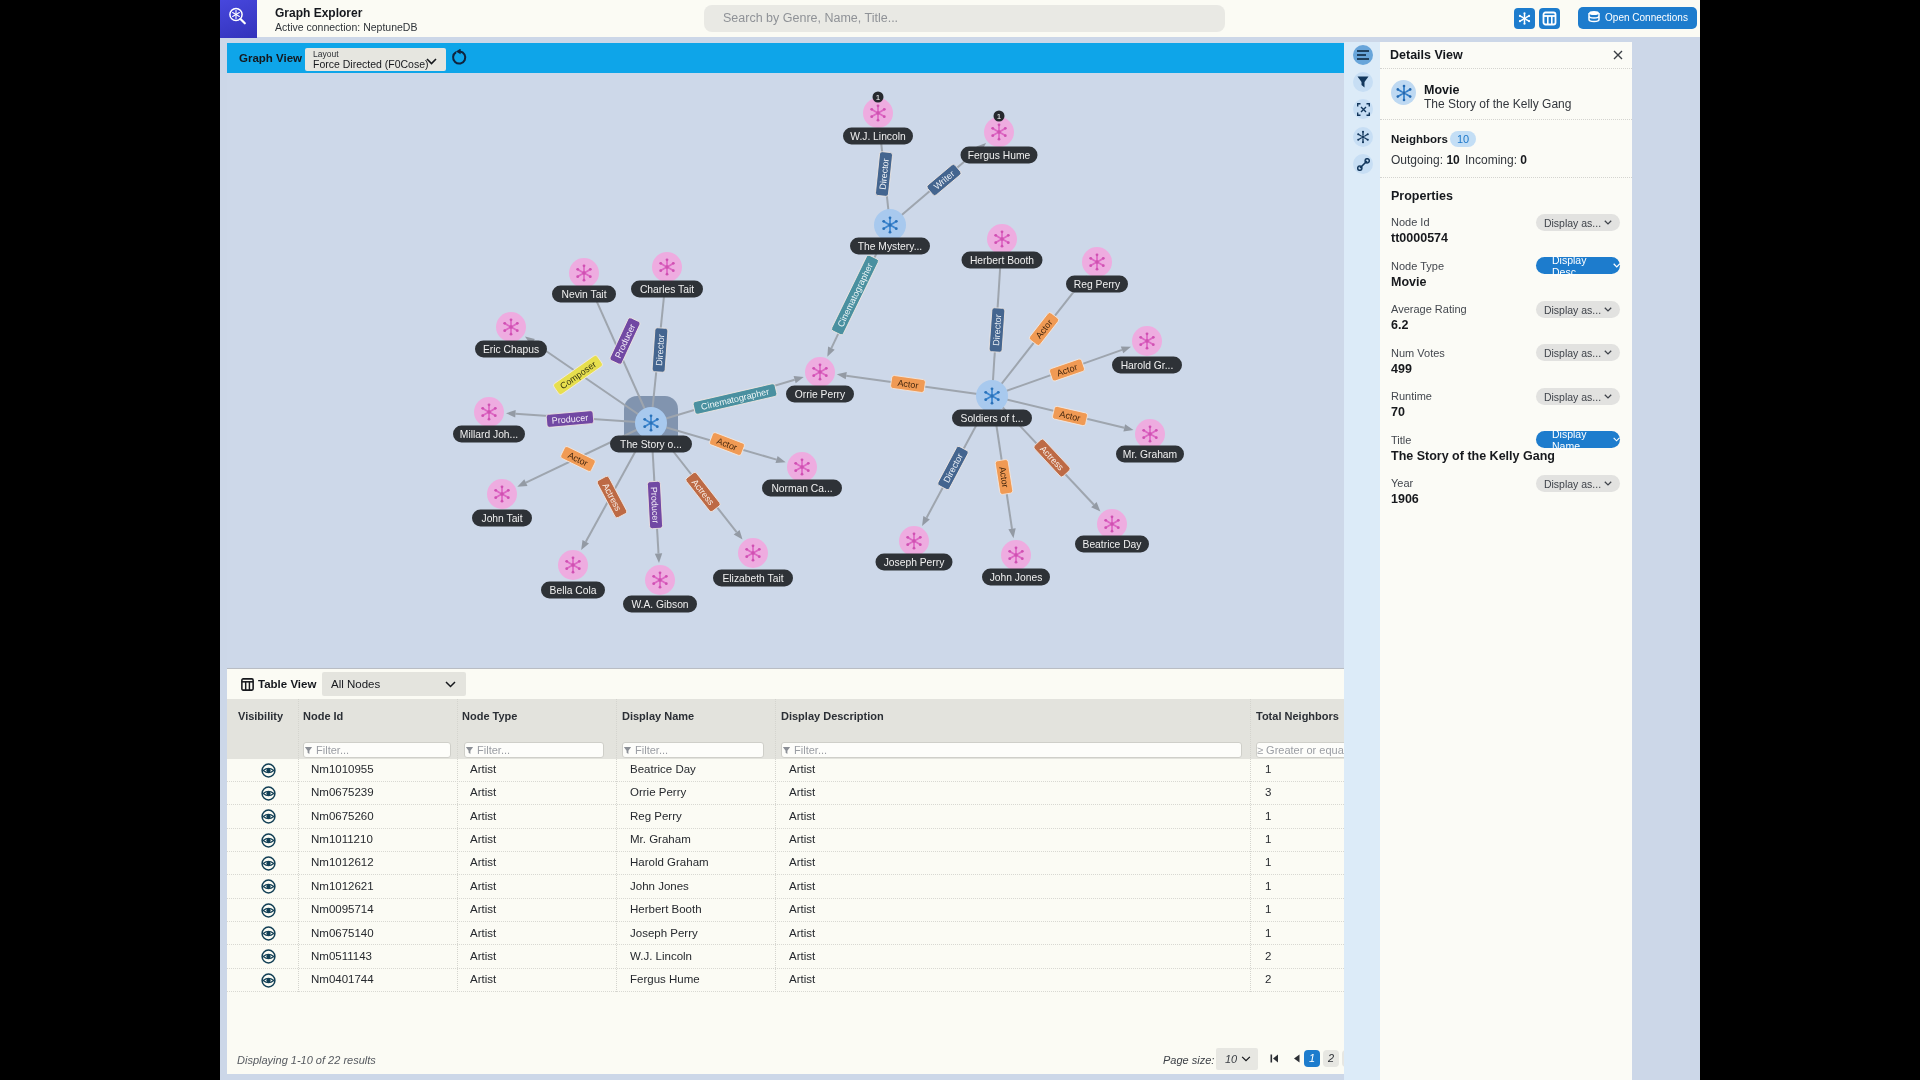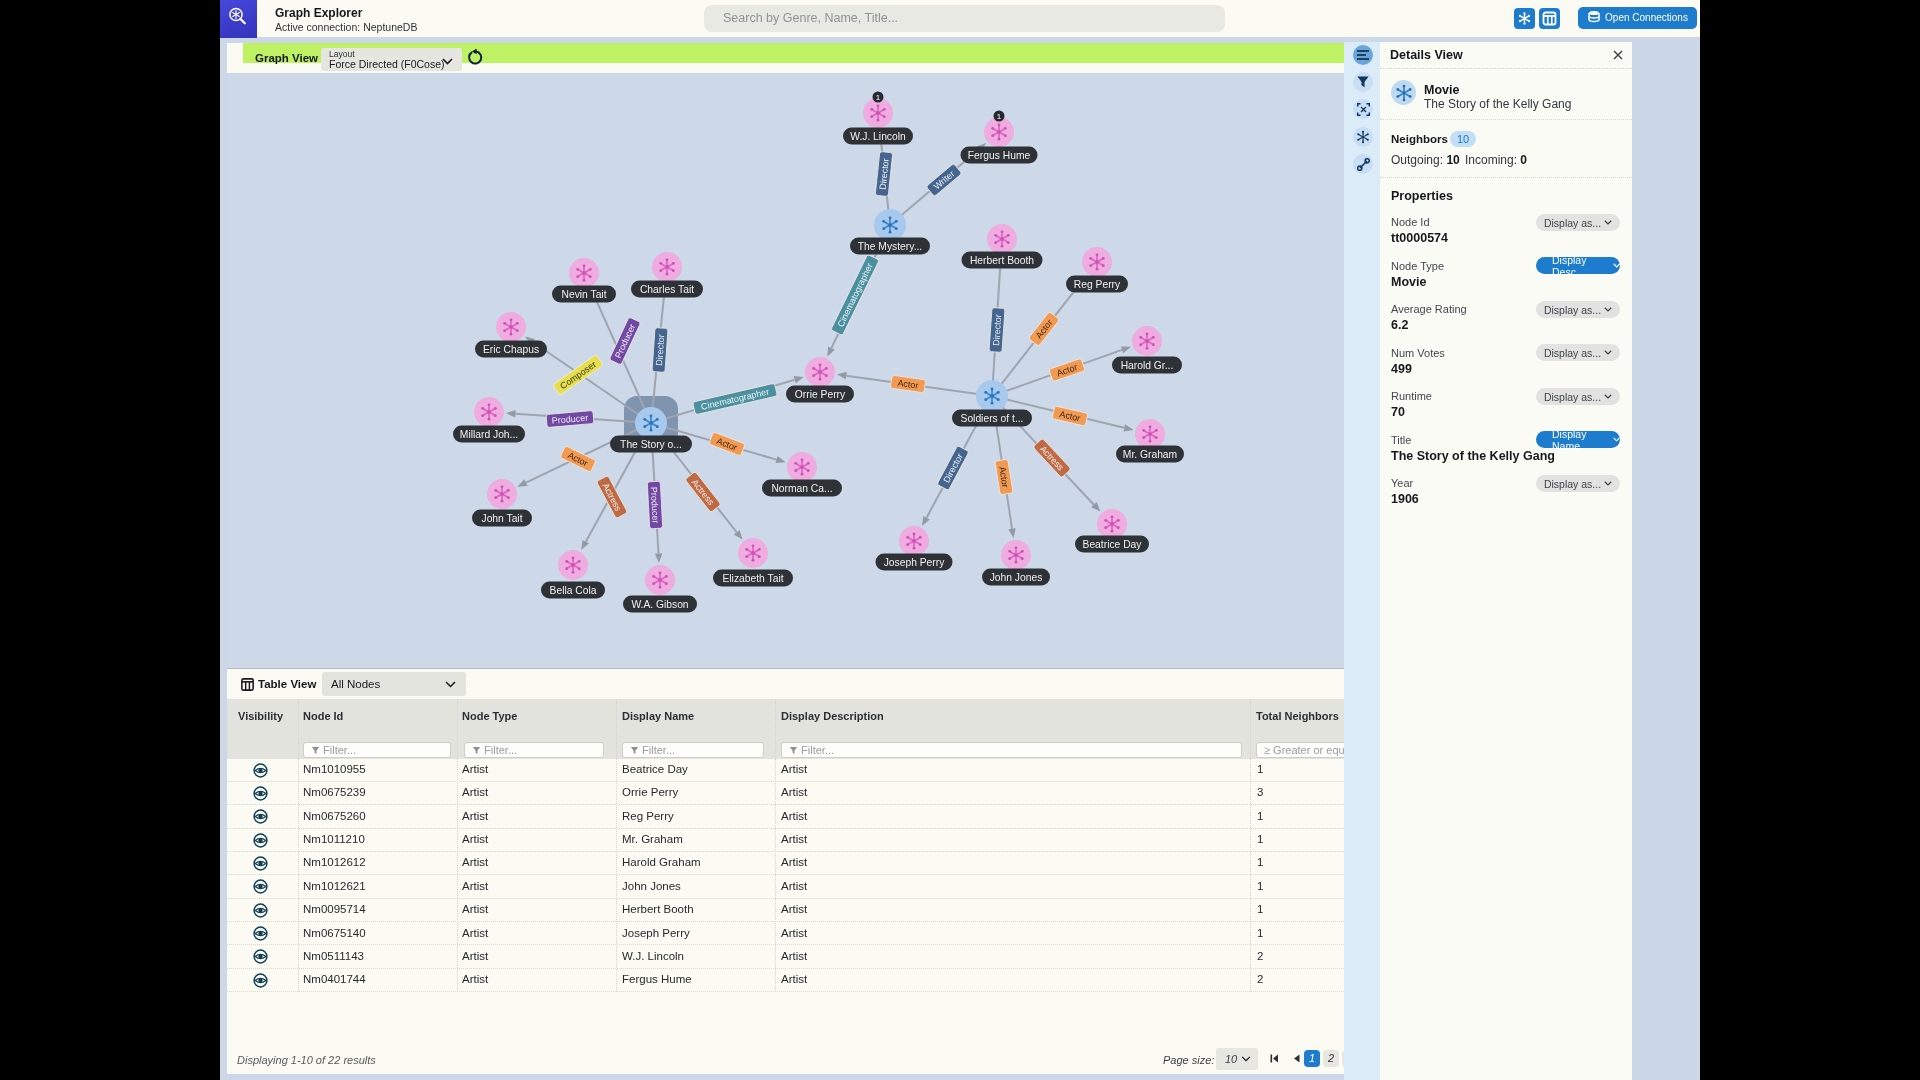--- a/index.html
+++ b/index.html
@@ -10,39 +10,39 @@
 #hdr .t1 { position:absolute; left:55px; top:6px; font-size:12px; font-weight:bold; color:#15181d; }
 #hdr .t2 { position:absolute; left:55px; top:21px; font-size:10.5px; color:#2e3338; }
 #search { position:absolute; left:484px; top:5px; width:521px; height:27px; background:#e9e9e4; border-radius:8px;
   font-size:12.5px; color:#8f9297; line-height:27px; padding-left:19px; }
 .sqbtn { position:absolute; top:8px; width:21px; height:21px; background:#1d7ccd; border-radius:4px; text-align:center; }
 #openconn { position:absolute; left:1358px; top:7px; width:119px; height:22px; background:#1d7ccd; border-radius:5px;
   color:#fff; font-size:10px; line-height:22px; text-align:center; }
 
 
 #gpanel { position:absolute; left:7px; top:43px; width:1181px; height:624px; background:#fbfbf4; }
-#gtoolbar { position:absolute; left:16px; top:0; width:1181px; height:20px; background:#bef264; }
+#gtoolbar { position:absolute; left:0; top:0; width:1181px; height:30px; background:#0ea5e9; }
 #gtoolbar .gv { position:absolute; left:12px; top:9px; font-size:11.5px; font-weight:bold; color:#15181d; }
 #layoutsel { position:absolute; left:78px; top:5px; width:141px; height:23px; background:#e6e6e0; border-radius:2px; }
 #layoutsel .l1 { position:absolute; left:8px; top:1px; font-size:8.5px; font-weight:normal; color:#2b2e33; }
 #layoutsel .l2 { position:absolute; left:8px; top:10px; font-size:10.5px; color:#17191d; }
 #canvas { position:absolute; left:0; top:30px; width:1181px; height:594px; background:#cdd8e9; }
 
 
 #tpanel { position:absolute; left:7px; top:668px; width:1181px; height:406px; background:#fbfbf4; border-top:1px solid #b9bdc4; }
 #tbar { position:absolute; left:0; top:0; width:1181px; height:30px; }
 #tbar .tv { position:absolute; left:31px; top:9px; font-size:11.5px; font-weight:bold; color:#15181d; }
 #allnodes { position:absolute; left:95px; top:3px; width:144px; height:24px; background:#e4e4de; border-radius:2px;
   font-size:11.5px; color:#17191d; line-height:24px; padding-left:9px; }
 #thead { position:absolute; left:0; top:30px; width:1181px; height:59.5px; background:#e3e3dd; }
 #thead .h { position:absolute; top:11px; font-size:11px; font-weight:bold; color:#2b2f35; }
 .fin { position:absolute; top:43px; height:16px; white-space:nowrap; overflow:hidden; background:#fdfdfa; border:1px solid #cfcfc9; border-radius:3px;
-  font-size:11px; color:#9a9da3; line-height:15px; padding-left:7px; }
+  font-size:11px; color:#9a9da3; line-height:15px; }
 .trow { position:absolute; left:0; width:1181px; height:23.35px; border-bottom:1px dotted #d8d8d2; font-size:11.5px; color:#26292e; }
-.trow span { position:absolute; top:4.5px; }
+.trow span { position:absolute; top:4.5px;margin-left:8px; }
 .trow .eye { left:26px; top:4px; }
 .trow .c1 { left:76px; } .trow .c2 { left:235px; } .trow .c3 { left:395px; } .trow .c4 { left:554px; } .trow .c5 { left:1030px; }
 #tfoot { position:absolute; left:0; top:376px; width:1016px; height:30px; font-size:11px; color:#3c4046;font-style:italic; }
 .pgbox { position:absolute; top:5px; width:16px; height:17px; border-radius:4px; background:#e7e7e2; text-align:center; line-height:17px; font-size:11px; color:#2c2f34; }
 
 
 #sidebar { position:absolute; left:1124px; top:42px; width:288px; height:1038px; background:#fbfbf6; }
 #iconstrip { position:absolute; left:0; top:0; width:36px; height:1038px; background:#dcebf8; }
 .ic { position:absolute; left:9px; width:20px; height:20px; border-radius:50%; background:#c7def4; }
 #sb .hd { position:absolute; left:46px; top:6px; font-size:12.5px; font-weight:bold; color:#15181d; }

